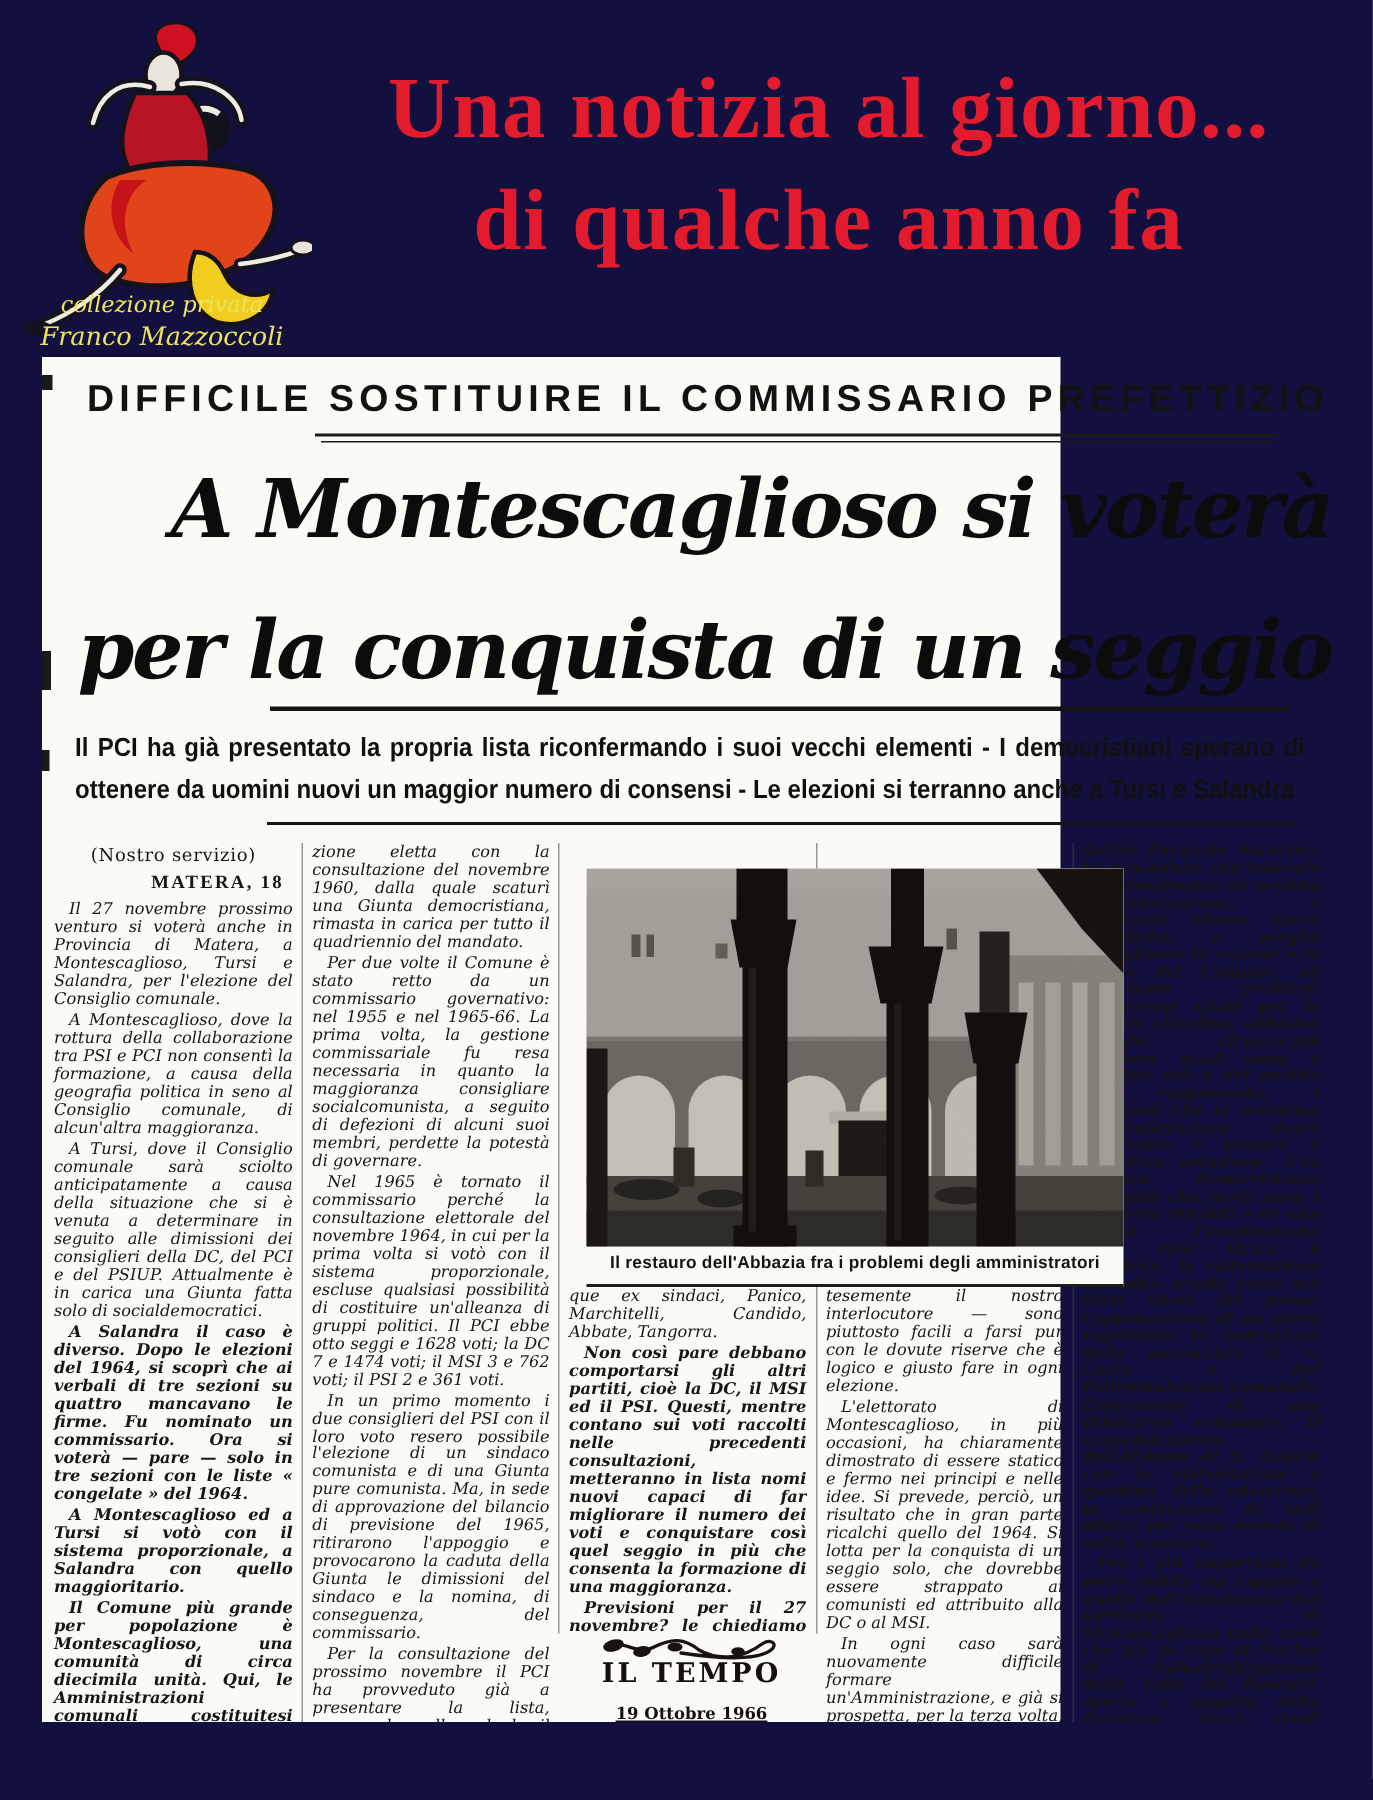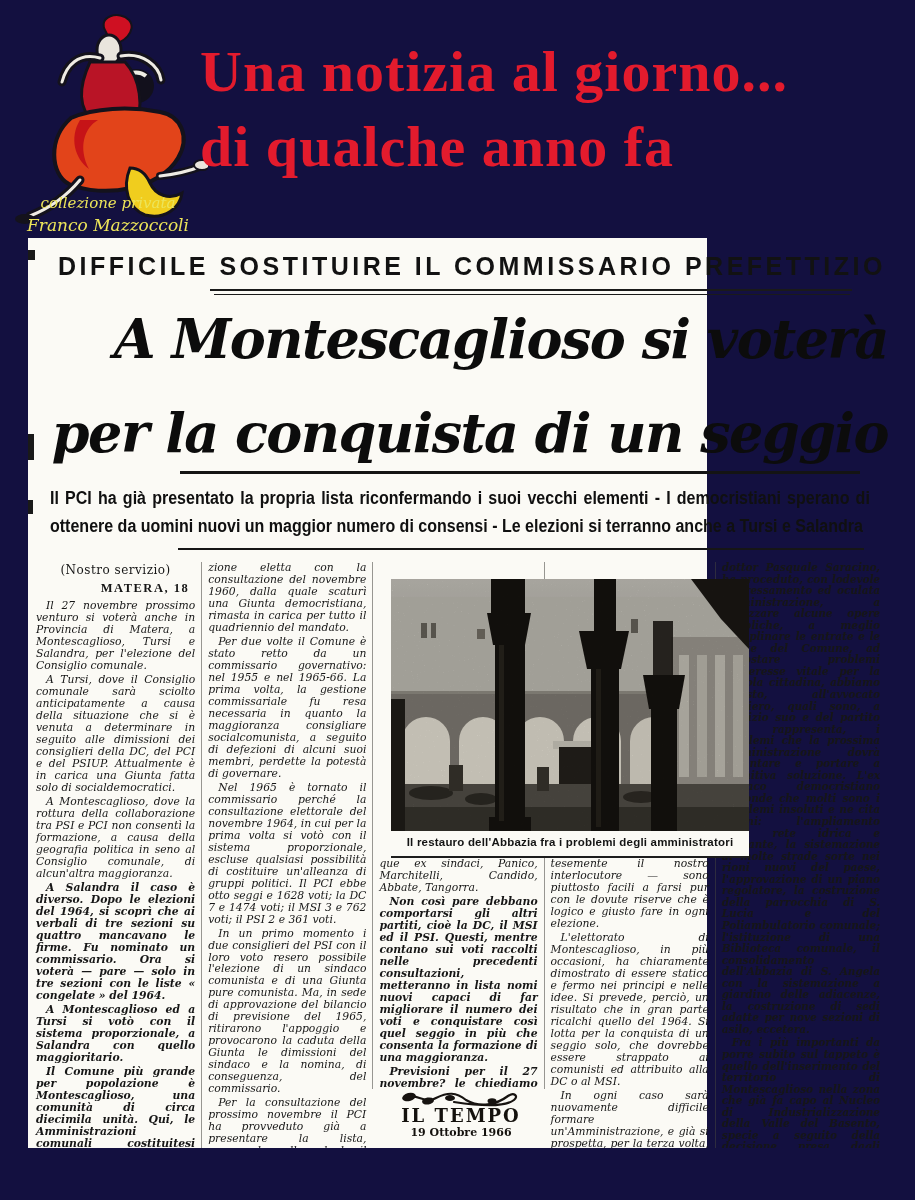--- a/index.html
+++ b/index.html
@@ -1,20 +1,20 @@
 <!DOCTYPE html>
 <html><head>
 <meta charset="utf-8">
 <style>
   html,body{margin:0;padding:0;background:#131040;}
   .page{position:relative;width:915px;height:1200px;background:#131040;overflow:hidden;
         font-family:"DejaVu Serif",serif;}
 
   
-  .site-title{position:absolute;left:200px;top:42px;width:705px;
+  .site-title{position:absolute;left:200px;top:42px;width:705px;text-align:center;
               color:#e31b2d;font-family:"Liberation Serif",serif;font-weight:bold;margin:0;}
   .site-title .t1{display:block;font-size:58px;line-height:1.05;letter-spacing:1px;}
   .site-title .t2{display:block;font-size:58px;line-height:1.05;margin-top:14px;letter-spacing:1px;}
 
   .dancer{position:absolute;left:8px;top:6px;width:200px;height:230px;}
   .collection{position:absolute;left:0;bottom:0;width:100%;text-align:center;
               color:#ece45a;font-family:"DejaVu Serif",serif;font-style:italic;}
   .collection .c1{font-size:15px;line-height:1.3;margin-top:12px;}
   .collection .c2{font-size:17px;line-height:1.3;}
 
@@ -62,21 +62,21 @@
   .caption{font-family:"Liberation Sans",sans-serif;font-weight:700;font-style:normal;
            font-size:11.5px;text-align:center;margin-top:5px;letter-spacing:.2px;color:#141414;}
   .caption-rule{height:2px;background:#1d1d1d;margin-top:7px;}
 
   
   .masthead{position:absolute;left:342px;top:527px;width:178px;height:59px;z-index:3;
             background:#fbfaf5;text-align:center;font-style:normal;color:#14110d;}
   .masthead svg{display:block;margin:0 auto;}
   .mast-title{font-family:"DejaVu Serif",serif;font-weight:bold;font-size:18px;
               letter-spacing:2px;line-height:1.05;}
-  .mast-date{font-family:"DejaVu Serif",serif;font-weight:bold;font-size:11px;margin-top:1px;}
+  .mast-date{font-family:"DejaVu Serif",serif;font-weight:bold;font-size:11px;margin-top:11px;text-decoration:underline;}
 </style>
 </head>
 <body>
 
 <div class="page">
 
   <div class="dancer">
     <svg viewBox="0 0 200 230" aria-hidden="true">
       <path d="M98,26 C88,10 112,4 121,14 C130,24 114,40 103,37 Z" fill="#cf1022" stroke="#14121c" stroke-width="2"></path>
       <ellipse cx="101" cy="44" rx="12" ry="15" fill="#e9e5dd" stroke="#14121c" stroke-width="3"></ellipse>
@@ -126,22 +126,22 @@
     <div class="rule-a"></div>
     <p class="subhead">Il PCI ha già presentato la propria lista riconfermando i suoi vecchi elementi - I democristiani sperano di ottenere da uomini nuovi un maggior numero di consensi - Le elezioni si terranno anche a Tursi e Salandra</p>
     <div class="rule-b"></div>
 
     <section class="article">
 
       <div class="col first">
         <div class="dateline">(Nostro servizio)</div>
         <div class="city">MATERA, 18</div>
         <p>Il 27 novembre prossimo venturo si voterà anche in Provincia di Matera, a Montescaglioso, Tursi e Salandra, per l'elezione del Consiglio comunale.</p>
+        <p>A Montescaglioso, dove la rottura della collaborazione tra PSI e PCI non consentì la formazione, a causa della geografia politica in seno al Consiglio comunale, di alcun'altra maggioranza.</p>
         <p>A Tursi, dove il Consiglio comunale sarà sciolto anticipatamente a causa della situazione che si è venuta a determinare in seguito alle dimissioni dei consiglieri della DC, del PCI e del PSIUP. Attualmente è in carica una Giunta fatta solo di socialdemocratici.</p>
-        <p>A Montescaglioso, dove la rottura della collaborazione tra PSI e PCI non consentì la formazione, a causa della geografia politica in seno al Consiglio comunale, di alcun'altra maggioranza.</p>
         <p style="font-weight:bold">A Salandra il caso è diverso. Dopo le elezioni del 1964, si scoprì che ai verbali di tre sezioni su quattro mancavano le firme. Fu nominato un commissario. Ora si voterà — pare — solo in tre sezioni con le liste « congelate » del 1964.</p>
         <p style="font-weight:bold">A Montescaglioso ed a Tursi si votò con il sistema proporzionale, a Salandra con quello maggioritario.</p>
         <p style="font-weight:bold">Il Comune più grande per popolazione è Montescaglioso, una comunità di circa diecimila unità. Qui, le Amministrazioni comunali costituitesi dopo la fine dell'ultima guerra sono state formate da Giunte frontiste socialcomuniste. Unica eccezione, l'Amministra-</p>
       </div>
 
       <div class="col">
         <p class="cont">zione eletta con la consultazione del novembre 1960, dalla quale scaturì una Giunta democristiana, rimasta in carica per tutto il quadriennio del mandato.</p>
         <p>Per due volte il Comune è stato retto da un commissario governativo: nel 1955 e nel 1965-66. La prima volta, la gestione commissariale fu resa necessaria in quanto la maggioranza consigliare socialcomunista, a seguito di defezioni di alcuni suoi membri, perdette la potestà di governare.</p>
         <p>Nel 1965 è tornato il commissario perché la consultazione elettorale del novembre 1964, in cui per la prima volta si votò con il sistema proporzionale, escluse qualsiasi possibilità di costituire un'alleanza di gruppi politici. Il PCI ebbe otto seggi e 1628 voti; la DC 7 e 1474 voti; il MSI 3 e 762 voti; il PSI 2 e 361 voti.</p>
         <p>In un primo momento i due consiglieri del PSI con il loro voto resero possibile l'elezione di un sindaco comunista e di una Giunta pure comunista. Ma, in sede di approvazione del bilancio di previsione del 1965, ritirarono l'appoggio e provocarono la caduta della Giunta le dimissioni del sindaco e la nomina, di conseguenza, del commissario.</p>

